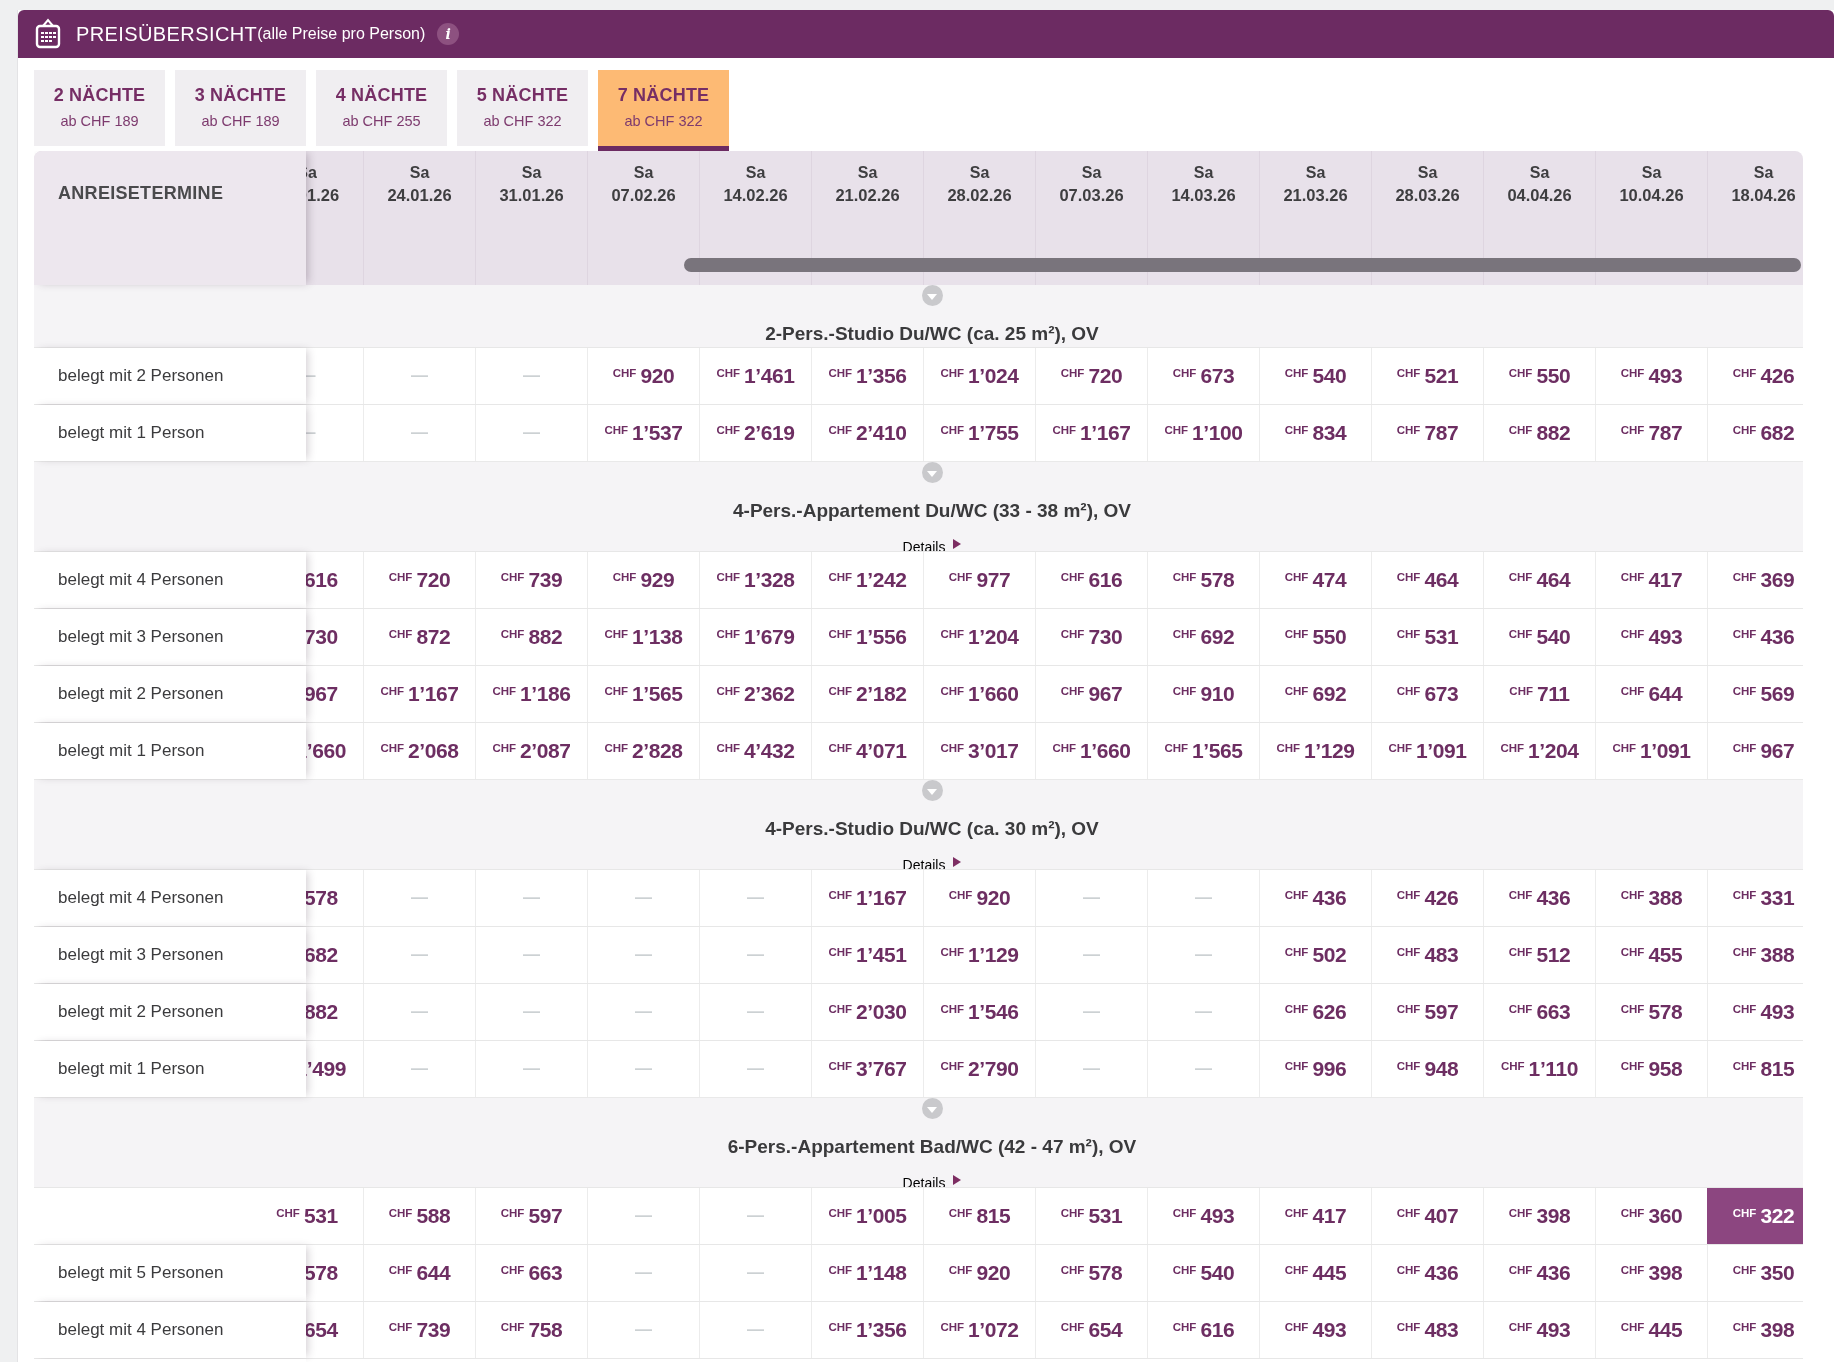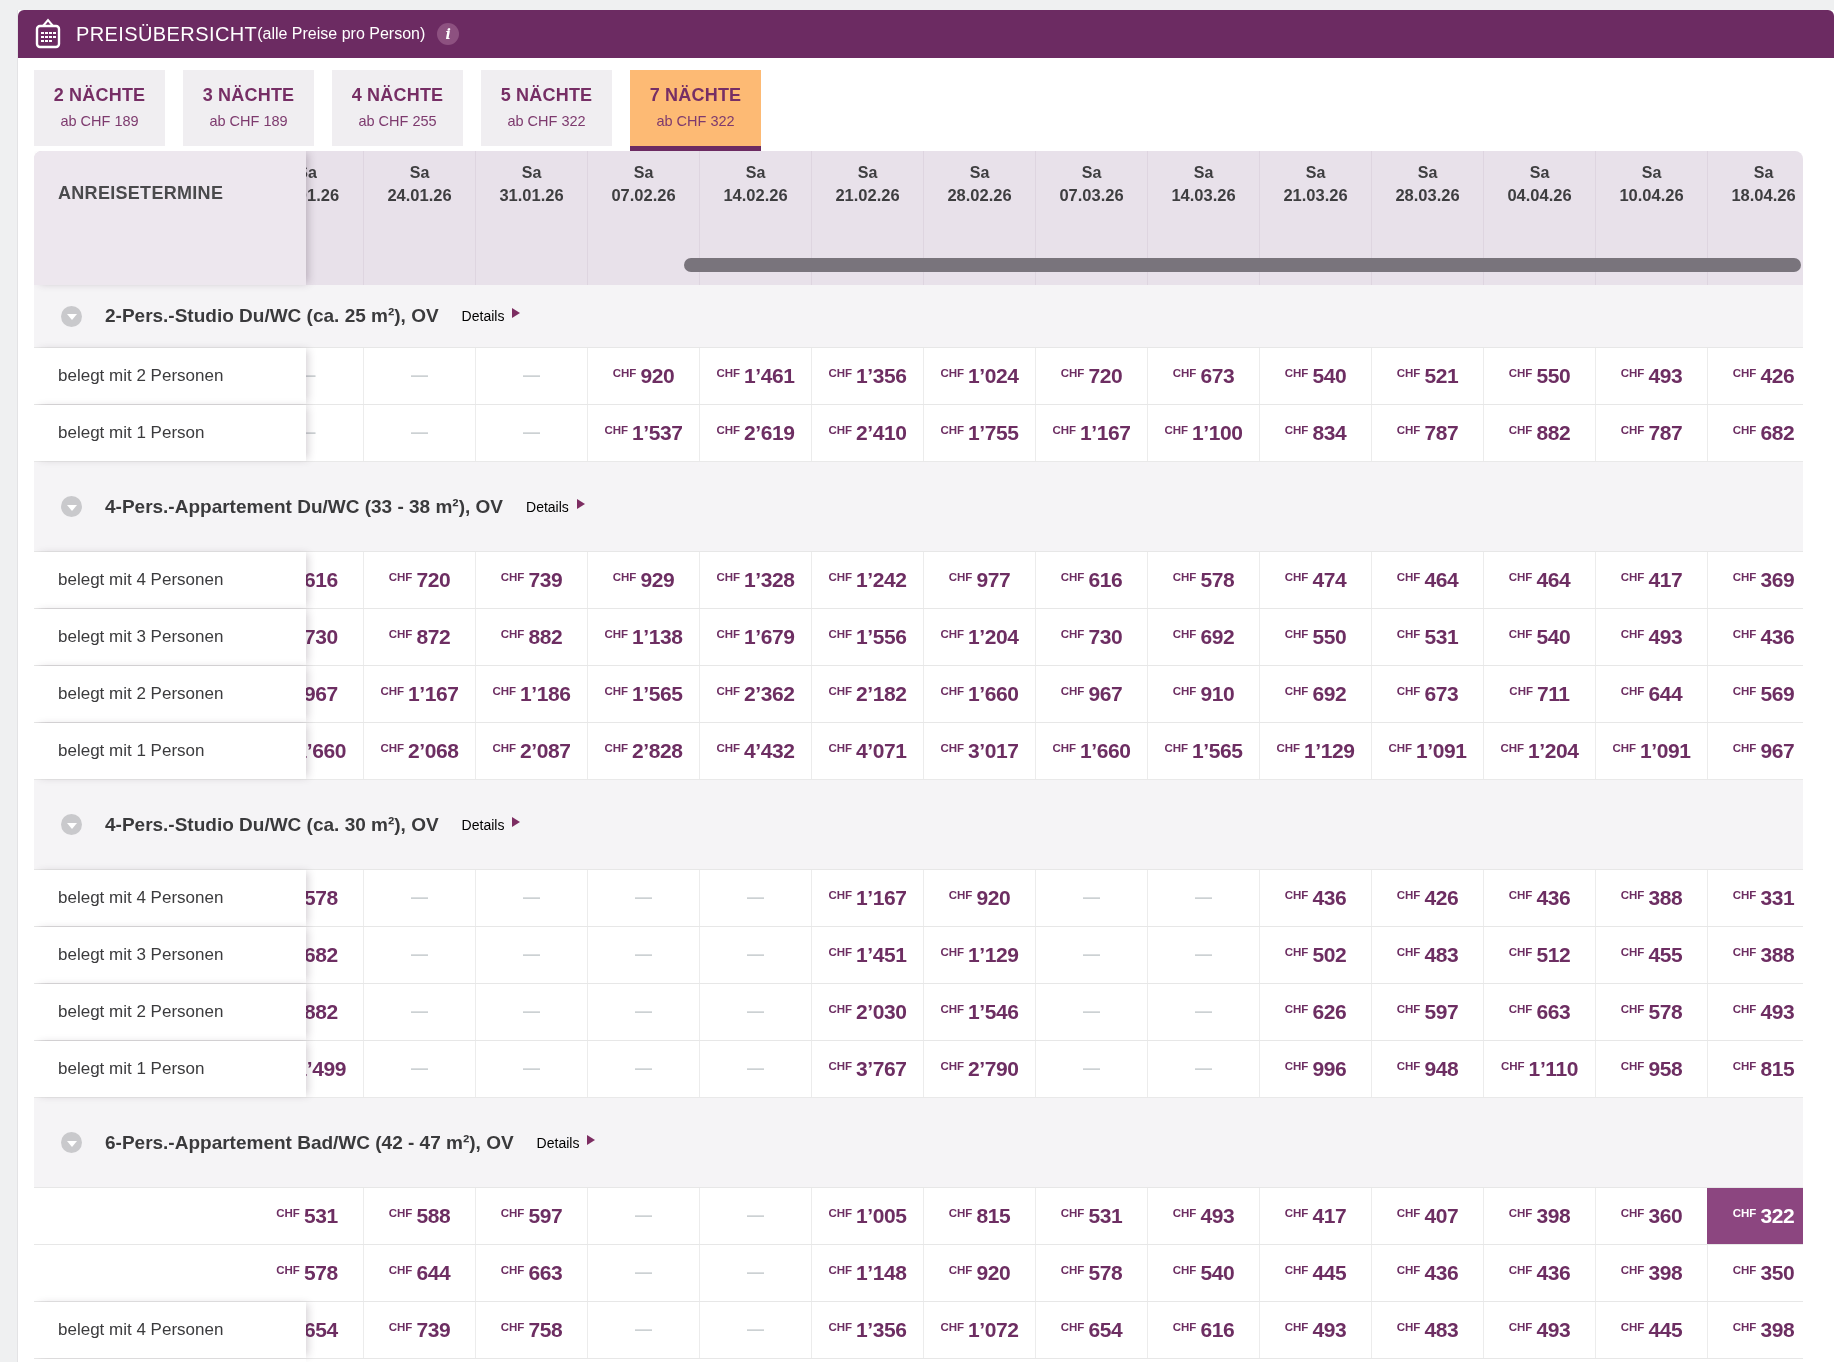--- a/index.html
+++ b/index.html
@@ -13,21 +13,21 @@
   .topbar { height:48px; background:#6c2b62; border-radius:6px 6px 0 0;
     display:flex; align-items:center; padding:0 16px; color:#fff; }
   .cal-icon { margin-right:14px; flex:none; display:flex; }
   .topbar .title { font-size:20px; font-weight:normal; letter-spacing:.4px; }
   .topbar .subtitle { font-size:16px; margin-left:0; }
   .info-badge { width:22px; height:22px; border-radius:50%; background:#8d5180;
     color:#fff; font:italic bold 14px "DejaVu Serif", serif; margin-left:12px;
     display:flex; align-items:center; justify-content:center; cursor:pointer; }
 
   
-  .tabs { padding:12px 0 0 16px; display:flex; gap:18px; height:93px; }
+  .tabs { padding:12px 0 0 16px; display:flex; gap:10px; height:93px; }
   .tab { width:131px; height:76px; background:#f0eef1; text-align:center;
     padding-top:15px; cursor:pointer; }
   .tab.active { background:#fdba74; height:81px; border-bottom:5px solid #6c2b62; }
   .tab-label { font-size:18px; font-weight:bold; color:#762e65; letter-spacing:.2px; }
   .tab-price { font-size:14.5px; color:#7d3a6e; margin-top:7px; }
 
   
   .tablewrap { position:relative; margin-left:16px; width:1769px; overflow:hidden; }
 
   .dateband { position:relative; height:134px; background:#e8e1ea;
@@ -41,21 +41,21 @@
   .cornercell { position:absolute; left:0; top:0; width:272px; height:100%;
     background:#ede7ee; border-radius:8px 0 0 0; z-index:2;
     box-shadow:4px 0 8px -2px rgba(60,40,60,.28);
     padding:32px 0 0 24px; font-size:18px; font-weight:bold; color:#4a4a4c;
     letter-spacing:.3px; }
   .hscroll { position:absolute; left:650px; bottom:13px; width:1117px; height:14px;
     background:#79747c; border-radius:7px; z-index:1; cursor:grab; }
 
   .sec-head { position:relative; height:90px; background:#f5f4f6;
     border-top:1px solid #e9e9e9; display:flex; align-items:center;
-    gap:23px; padding-left:27px; }
+    gap:17px; padding-left:27px;flex-direction:column; }
   .sec-head.first { height:62px; border-top:none; }
   .chev { width:21px; height:21px; border-radius:50%; background:#c9c9cc; flex:none;
     display:flex; align-items:center; justify-content:center; cursor:pointer; }
   .chev .tri { width:0; height:0; border-left:5px solid transparent;
     border-right:5px solid transparent; border-top:6px solid #fff; margin-top:2px; }
   .sec-title { font-size:19px; font-weight:bold; color:#3a3a3c; }
   .details { display:flex; align-items:flex-start; gap:8px; color:#000000;
     font-size:14px; cursor:pointer; }
   .details .arr { width:0; height:0; border-left:8px solid #7d2d62;
     border-top:5px solid transparent; border-bottom:5px solid transparent; }
@@ -921,20 +921,21 @@
             </div>
             <div class="cell">
               <span class="chf">CHF</span>
               <span class="val">398</span>
             </div>
             <div class="cell">
               <span class="chf">CHF</span>
               <span class="val">350</span>
             </div>
           </div>
+          <div class="rowlabel">belegt mit 5 Personen</div>
         </div>
         <div class="prow">
           <div class="cells">
             <div class="cell">
               <span class="chf">CHF</span>
               <span class="val">654</span>
             </div>
             <div class="cell">
               <span class="chf">CHF</span>
               <span class="val">739</span>

